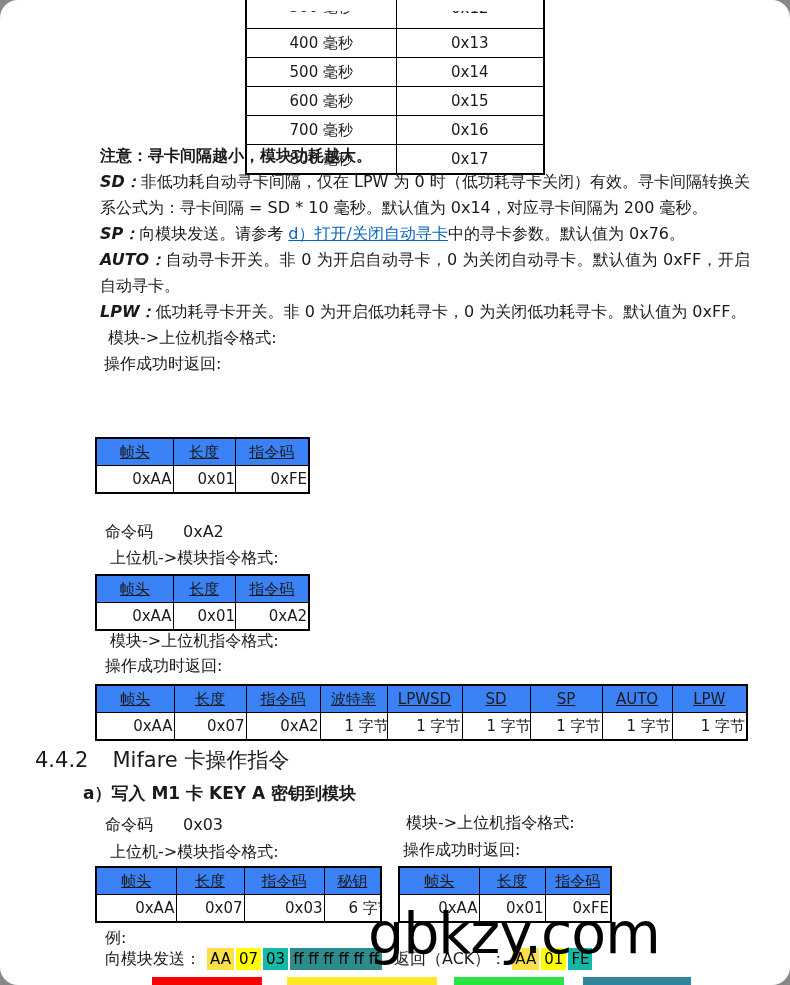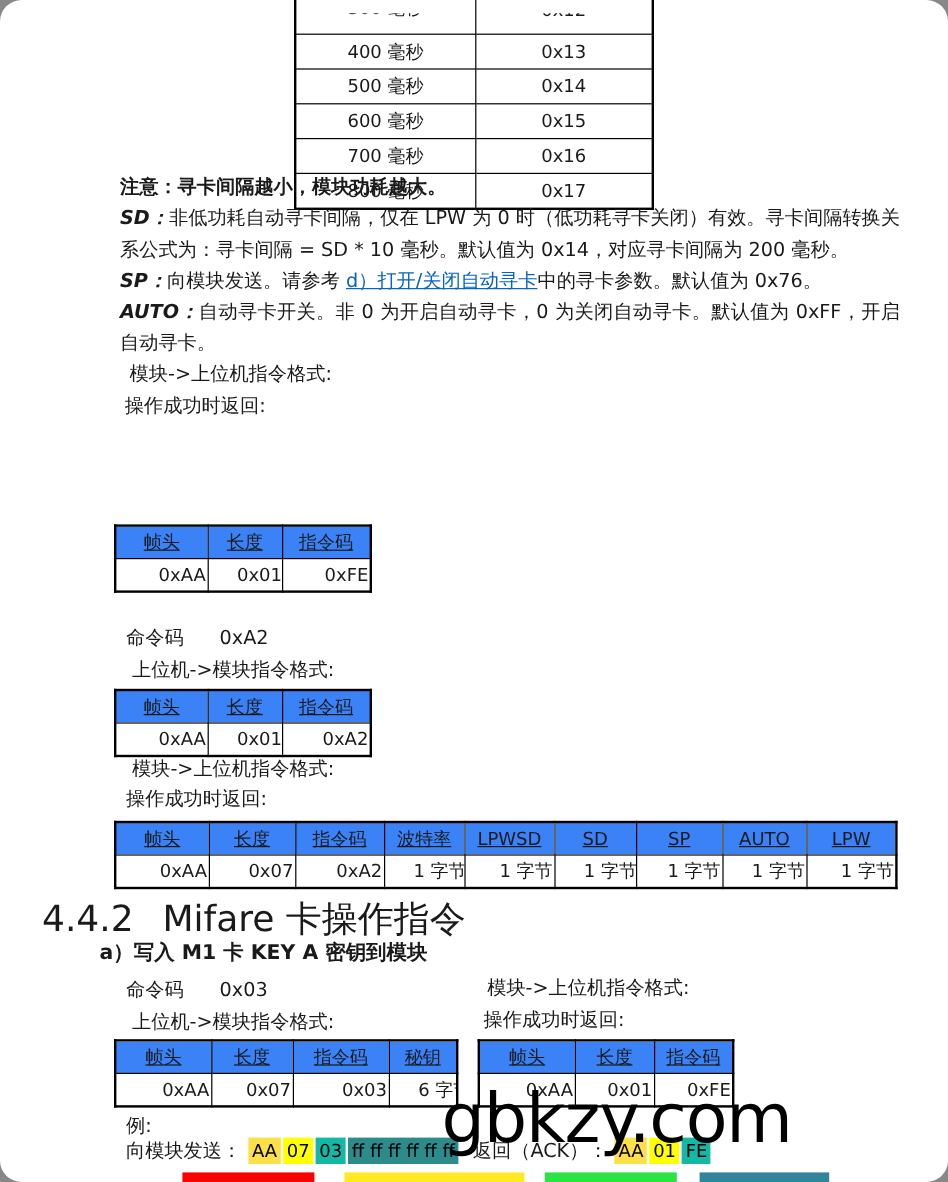--- a/index.html
+++ b/index.html
@@ -17,21 +17,21 @@
 
   
   .flow{position:absolute;left:100px;top:143px;width:650px;}
   .flow p{margin:0;line-height:26px;font-size:16px;text-align:justify;}
   .flow p.nojust{text-align:left;}
   .lbl-bi{font-weight:bold;font-style:italic;}
   .note-line{font-weight:bold;}
   a.doclink{color:#0563C1;text-decoration:underline;cursor:pointer;}
 
   .h-small{position:absolute;font-size:17px;font-weight:bold;white-space:nowrap;}
-  .h-big{position:absolute;font-size:30px;font-weight:500;white-space:nowrap;}
+  .h-big{position:absolute;font-size:21px;font-weight:500;white-space:nowrap;}
   .h-big .num{margin-right:24px;}
   .plain{position:absolute;font-size:16px;white-space:nowrap;}
   .cmdgap{margin-left:30px;}
 
   
   .byteline{position:absolute;display:flex;align-items:center;gap:2px;font-size:16px;white-space:nowrap;}
   .chip{display:inline-block;padding:2px 3px;font-size:15px;color:#000;line-height:18px;}
   .chip[data-color="red"]{background:#fde047;}
   .chip[data-color="yellow"]{background:#FFFF00;}
   .chip[data-color="green"]{background:#14b8a6;text-align:center;}
@@ -90,20 +90,21 @@
         <td>0x17</td>
       </tr>
     </tbody>
   </table>
 
   <div class="flow">
     <p class="nojust note-line">注意：寻卡间隔越小，模块功耗越大。</p>
     <p><span class="lbl-bi">SD：</span><span>非低功耗自动寻卡间隔，仅在 LPW 为 0 时（低功耗寻卡关闭）有效。寻卡间隔转换关系公式为：寻卡间隔 = SD * 10 毫秒。默认值为 0x14，对应寻卡间隔为 200 毫秒。</span></p>
     <p class="nojust"><span class="lbl-bi">SP：</span><span>向模块发送。请参考 </span><a class="doclink">d）打开/关闭自动寻卡</a><span>中的寻卡参数。默认值为 0x76。</span></p>
     <p><span class="lbl-bi">AUTO：</span><span>自动寻卡开关。非 0 为开启自动寻卡，0 为关闭自动寻卡。默认值为 0xFF，开启自动寻卡。</span></p>
+    <p><span class="lbl-bi">LPW：</span><span>低功耗寻卡开关。非 0 为开启低功耗寻卡，0 为关闭低功耗寻卡。默认值为 0xFF。</span></p>
     <p class="nojust" style="padding-left:8px">模块-&gt;上位机指令格式:</p>
     <p class="nojust" style="padding-left:4px">操作成功时返回:</p>
   </div>
 
   <table class="tbl blue" style="left:95px;top:437px;width:213px;">
     <colgroup>
         <col style="width:77px">
         <col style="width:62px">
         <col style="width:74px">
       </colgroup>

